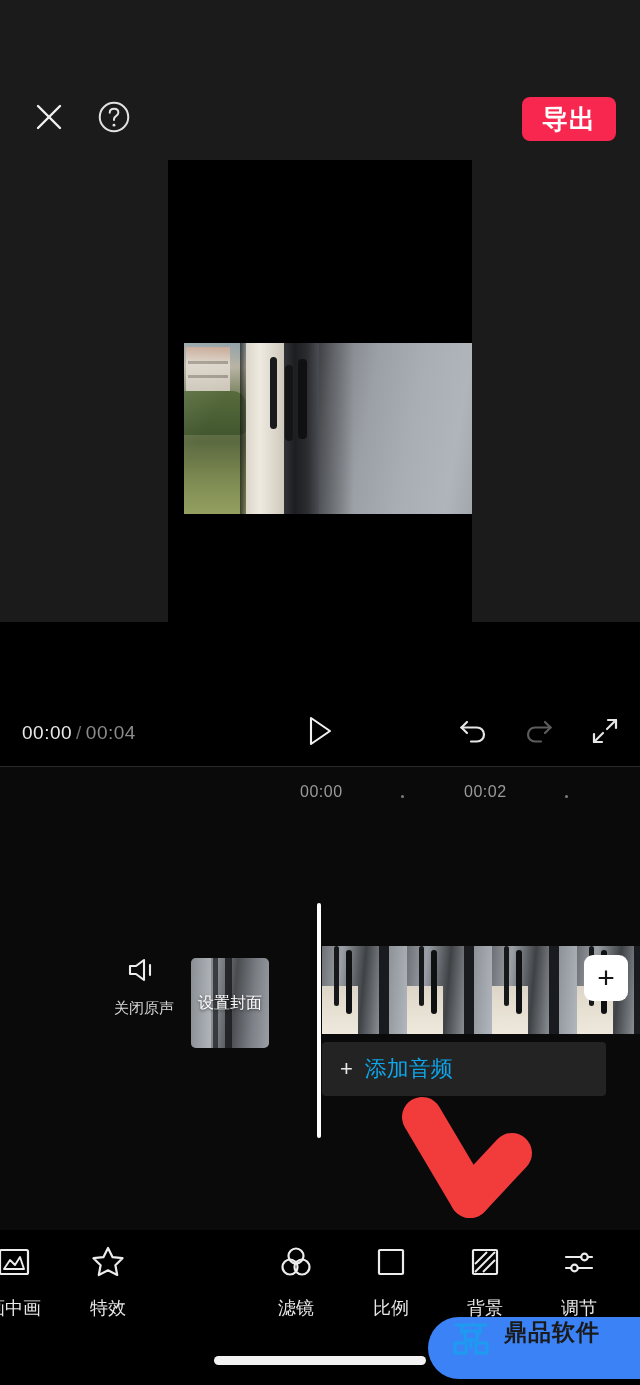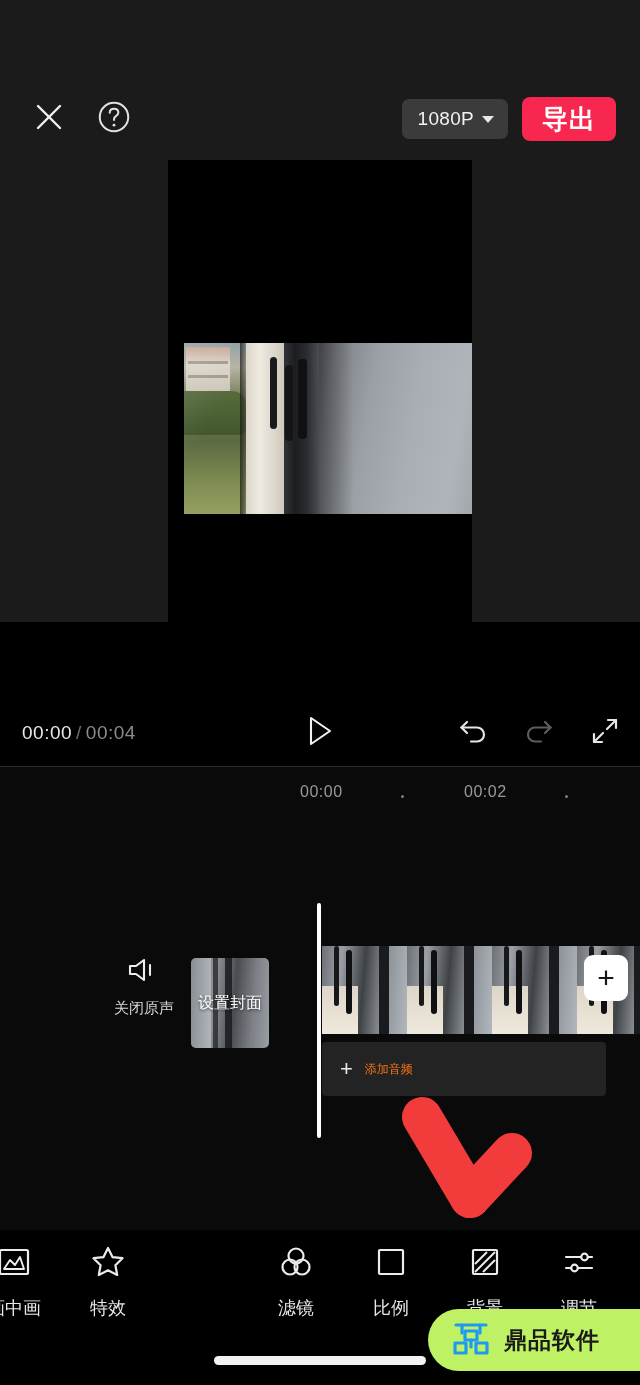--- a/index.html
+++ b/index.html
@@ -136,44 +136,44 @@
     background:#fff; border-radius:9px; display:flex; align-items:center; justify-content:center;
     color:#161616; font-size:30px; line-height:1; font-weight:300;
   }
 
   .audio-row{
     position:absolute; left:322px; top:217px; width:284px; height:54px;
     background:#232323; border-radius:4px;
     display:flex; align-items:center; padding-left:18px; gap:12px;
   }
   .audio-plus{ color:#e6e6e6; font-size:22px; line-height:1; font-weight:300; }
-  .audio-label{ color:#f97316; font-size:12px; }
+  .audio-label{ color:#0ea5e9; font-size:22px; }
 
   .playhead{ position:absolute; left:317px; top:78px; width:4px; height:235px;
     background:#fff; border-radius:2px; }
 
   
   .arrow{ position:absolute; left:392px; top:1095px; width:150px; height:130px; }
 
   
   .toolbar{ position:absolute; left:0; top:1230px; width:640px; height:110px; background:#000; }
   .tool{ position:absolute; top:0; width:92px; height:110px;
     display:flex; flex-direction:column; align-items:center; padding-top:10px; }
   .tool .ti{ width:44px; height:44px; display:flex; align-items:center; justify-content:center; }
   .tool .tl{ margin-top:12px; font-size:18px; color:#e8e8e8; white-space:nowrap; }
 
   
   .home-ind{ position:absolute; left:50%; bottom:20px; transform:translateX(-50%);
     width:212px; height:9px; border-radius:5px; background:#f2f2f2; }
 
   
   .watermark{
-    position:absolute; right:0; bottom:14px; width:212px; height:62px;
-    background:#bef264; border-radius:31px 0 0 31px;
-    display:flex; align-items:center; gap:12px; padding-left:22px;
+    position:absolute; right:0; bottom:6px; width:212px; height:62px;
+    background:#3b82f6; border-radius:31px 0 0 31px;
+    display:flex; align-items:flex-start; gap:12px; padding-left:22px;
   }
   .wm-text{ font-size:23px; color:#1a1a1a; font-weight:bold; letter-spacing:1px; }
 </style>
 </head>
 <body>
 
 <div id="app">
 
   <div class="topbar">
     <div class="icon-btn close-btn">
@@ -187,24 +187,20 @@
     <div class="icon-btn help-btn">
       <span>
         <svg viewBox="0 0 40 40" fill="none" stroke="#e2e2e2" stroke-width="2.1">
           <circle cx="20" cy="20" r="15"></circle>
           <path d="M15.5 15.6c0-2.6 2-4.3 4.6-4.3 2.6 0 4.5 1.6 4.5 4 0 2.1-1.2 3-2.8 4-1.3.8-1.8 1.6-1.8 3.1v.7" stroke-linecap="round"></path>
           <circle cx="20" cy="28.6" r="1.5" fill="#e2e2e2" stroke="none"></circle>
         </svg>
       </span>
     </div>
 
-    <div class="res-chip">
-      <span>1080P</span>
-      <span class="caret"></span>
-    </div>
 
     <div class="export-btn">
       <span>导出</span>
     </div>
   </div>
 
   <div class="player">
     <div class="canvas">
       <div class="videoframe">
         <div class="vf-wall"></div>

